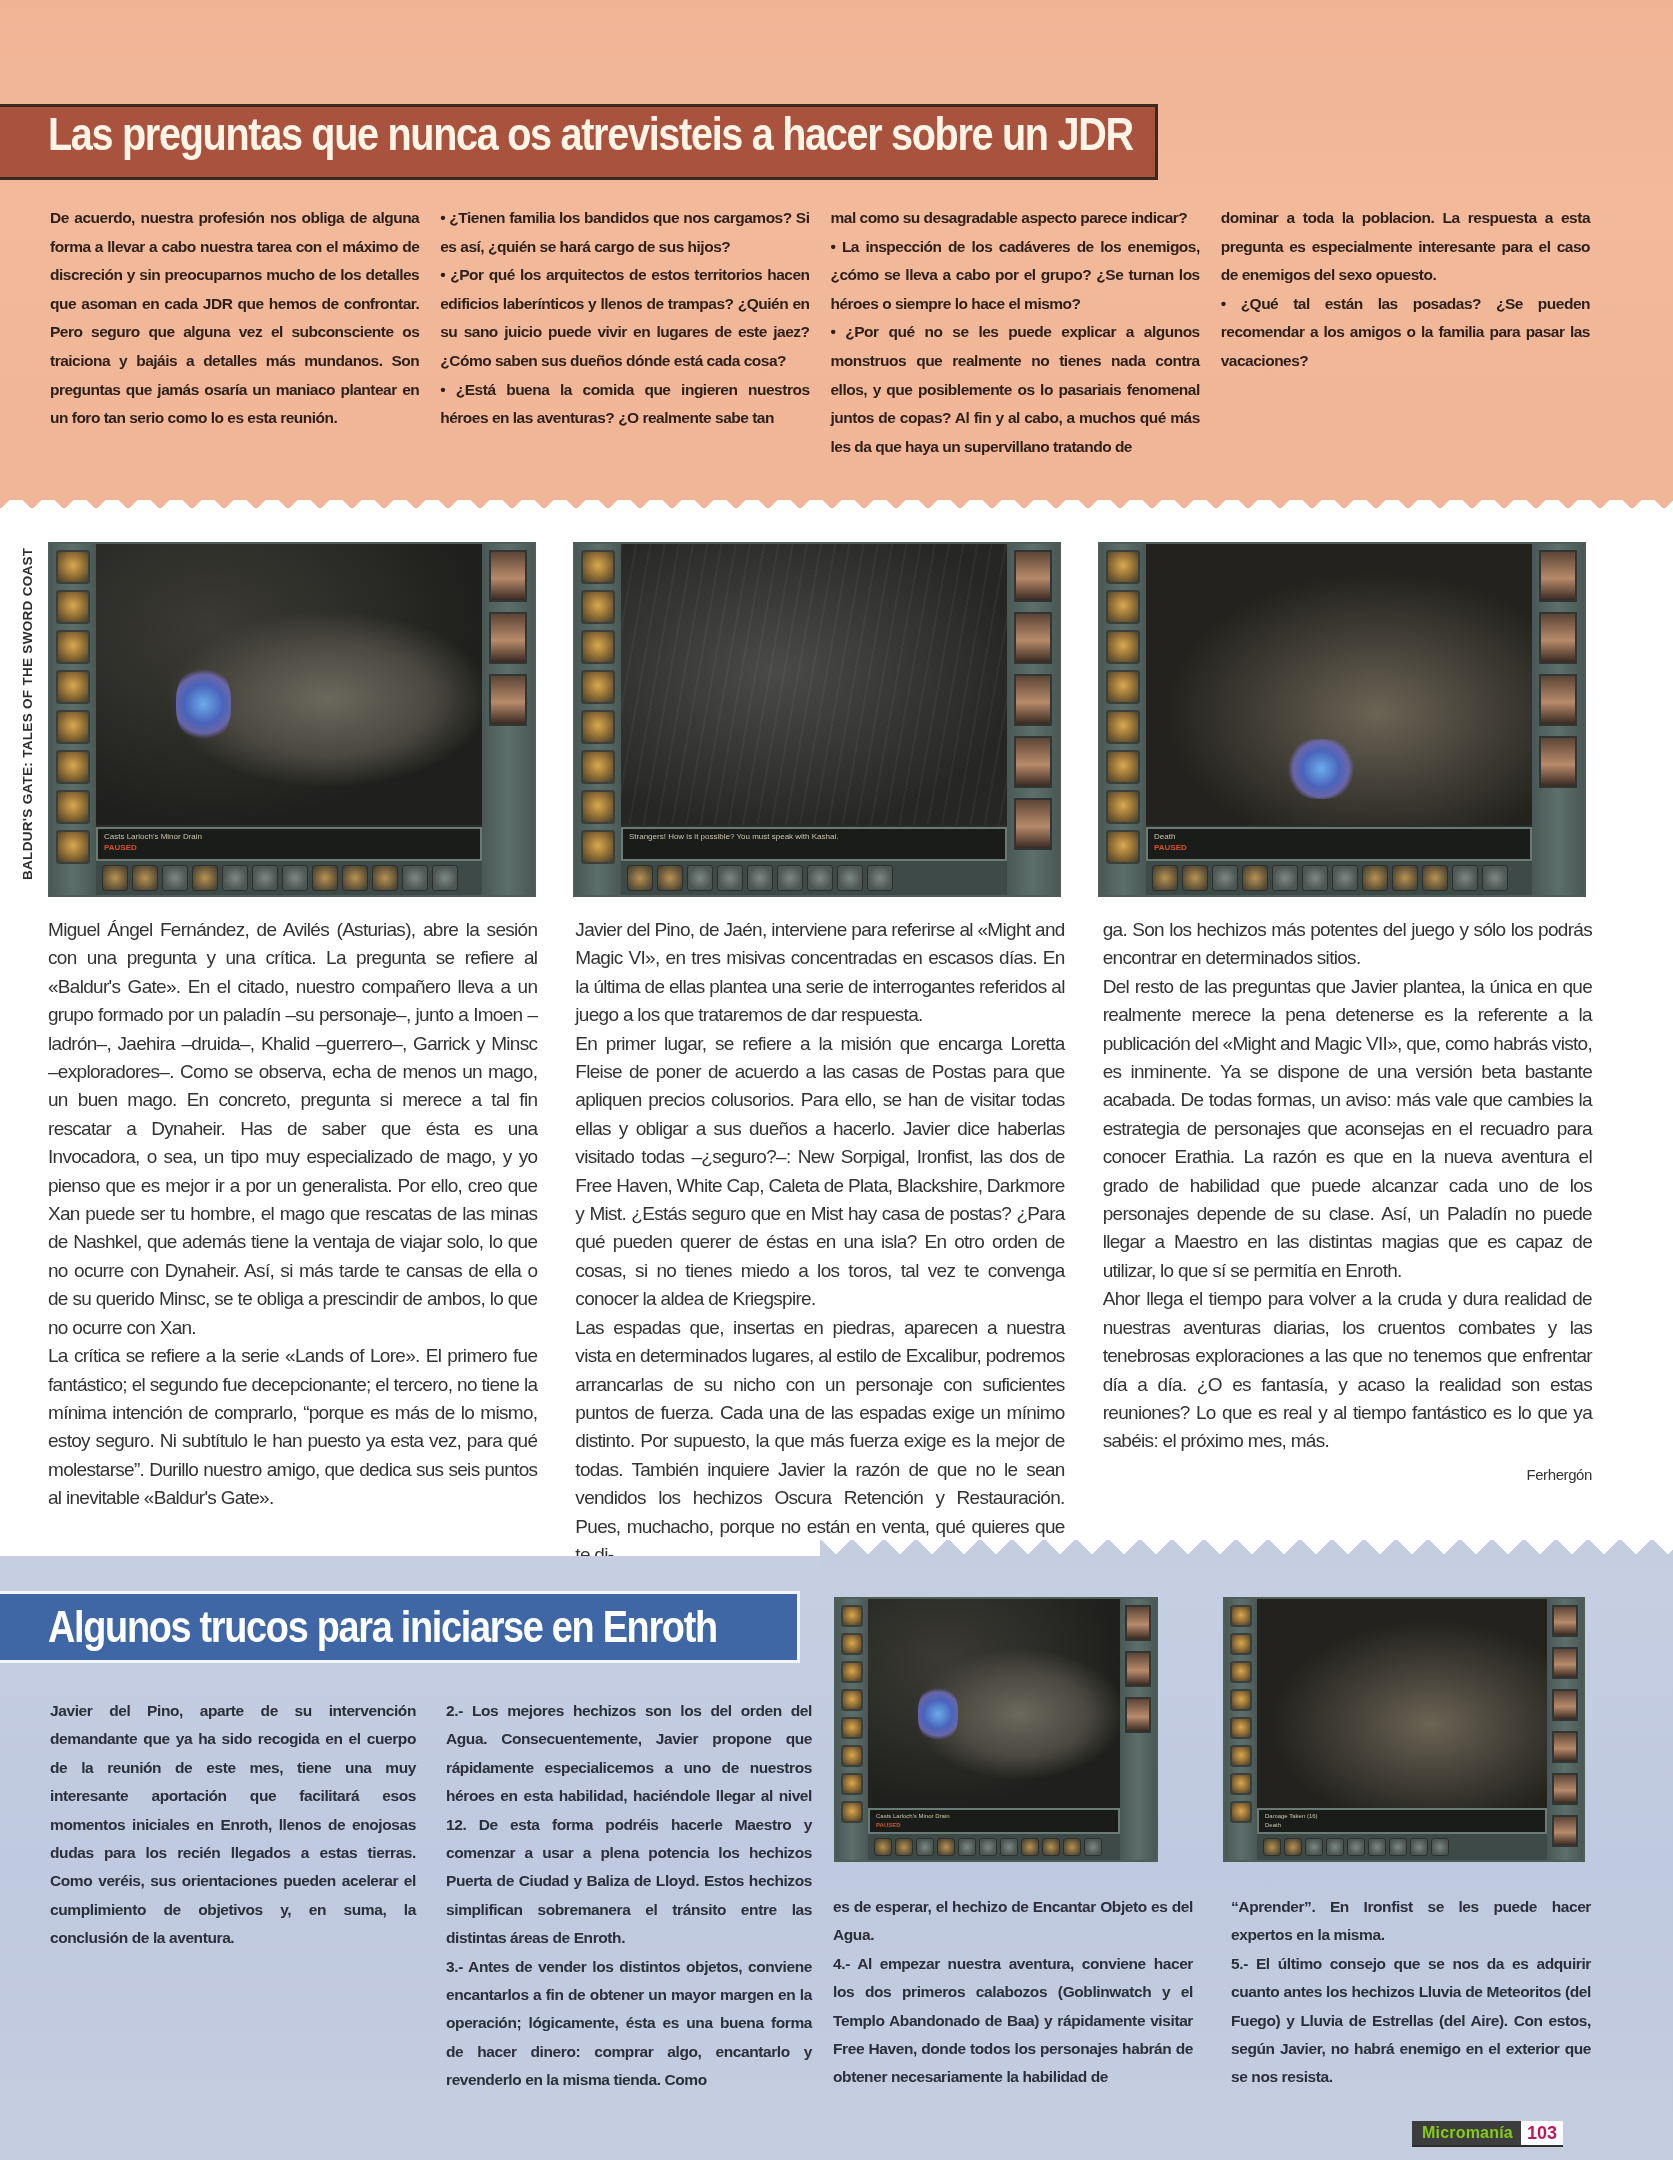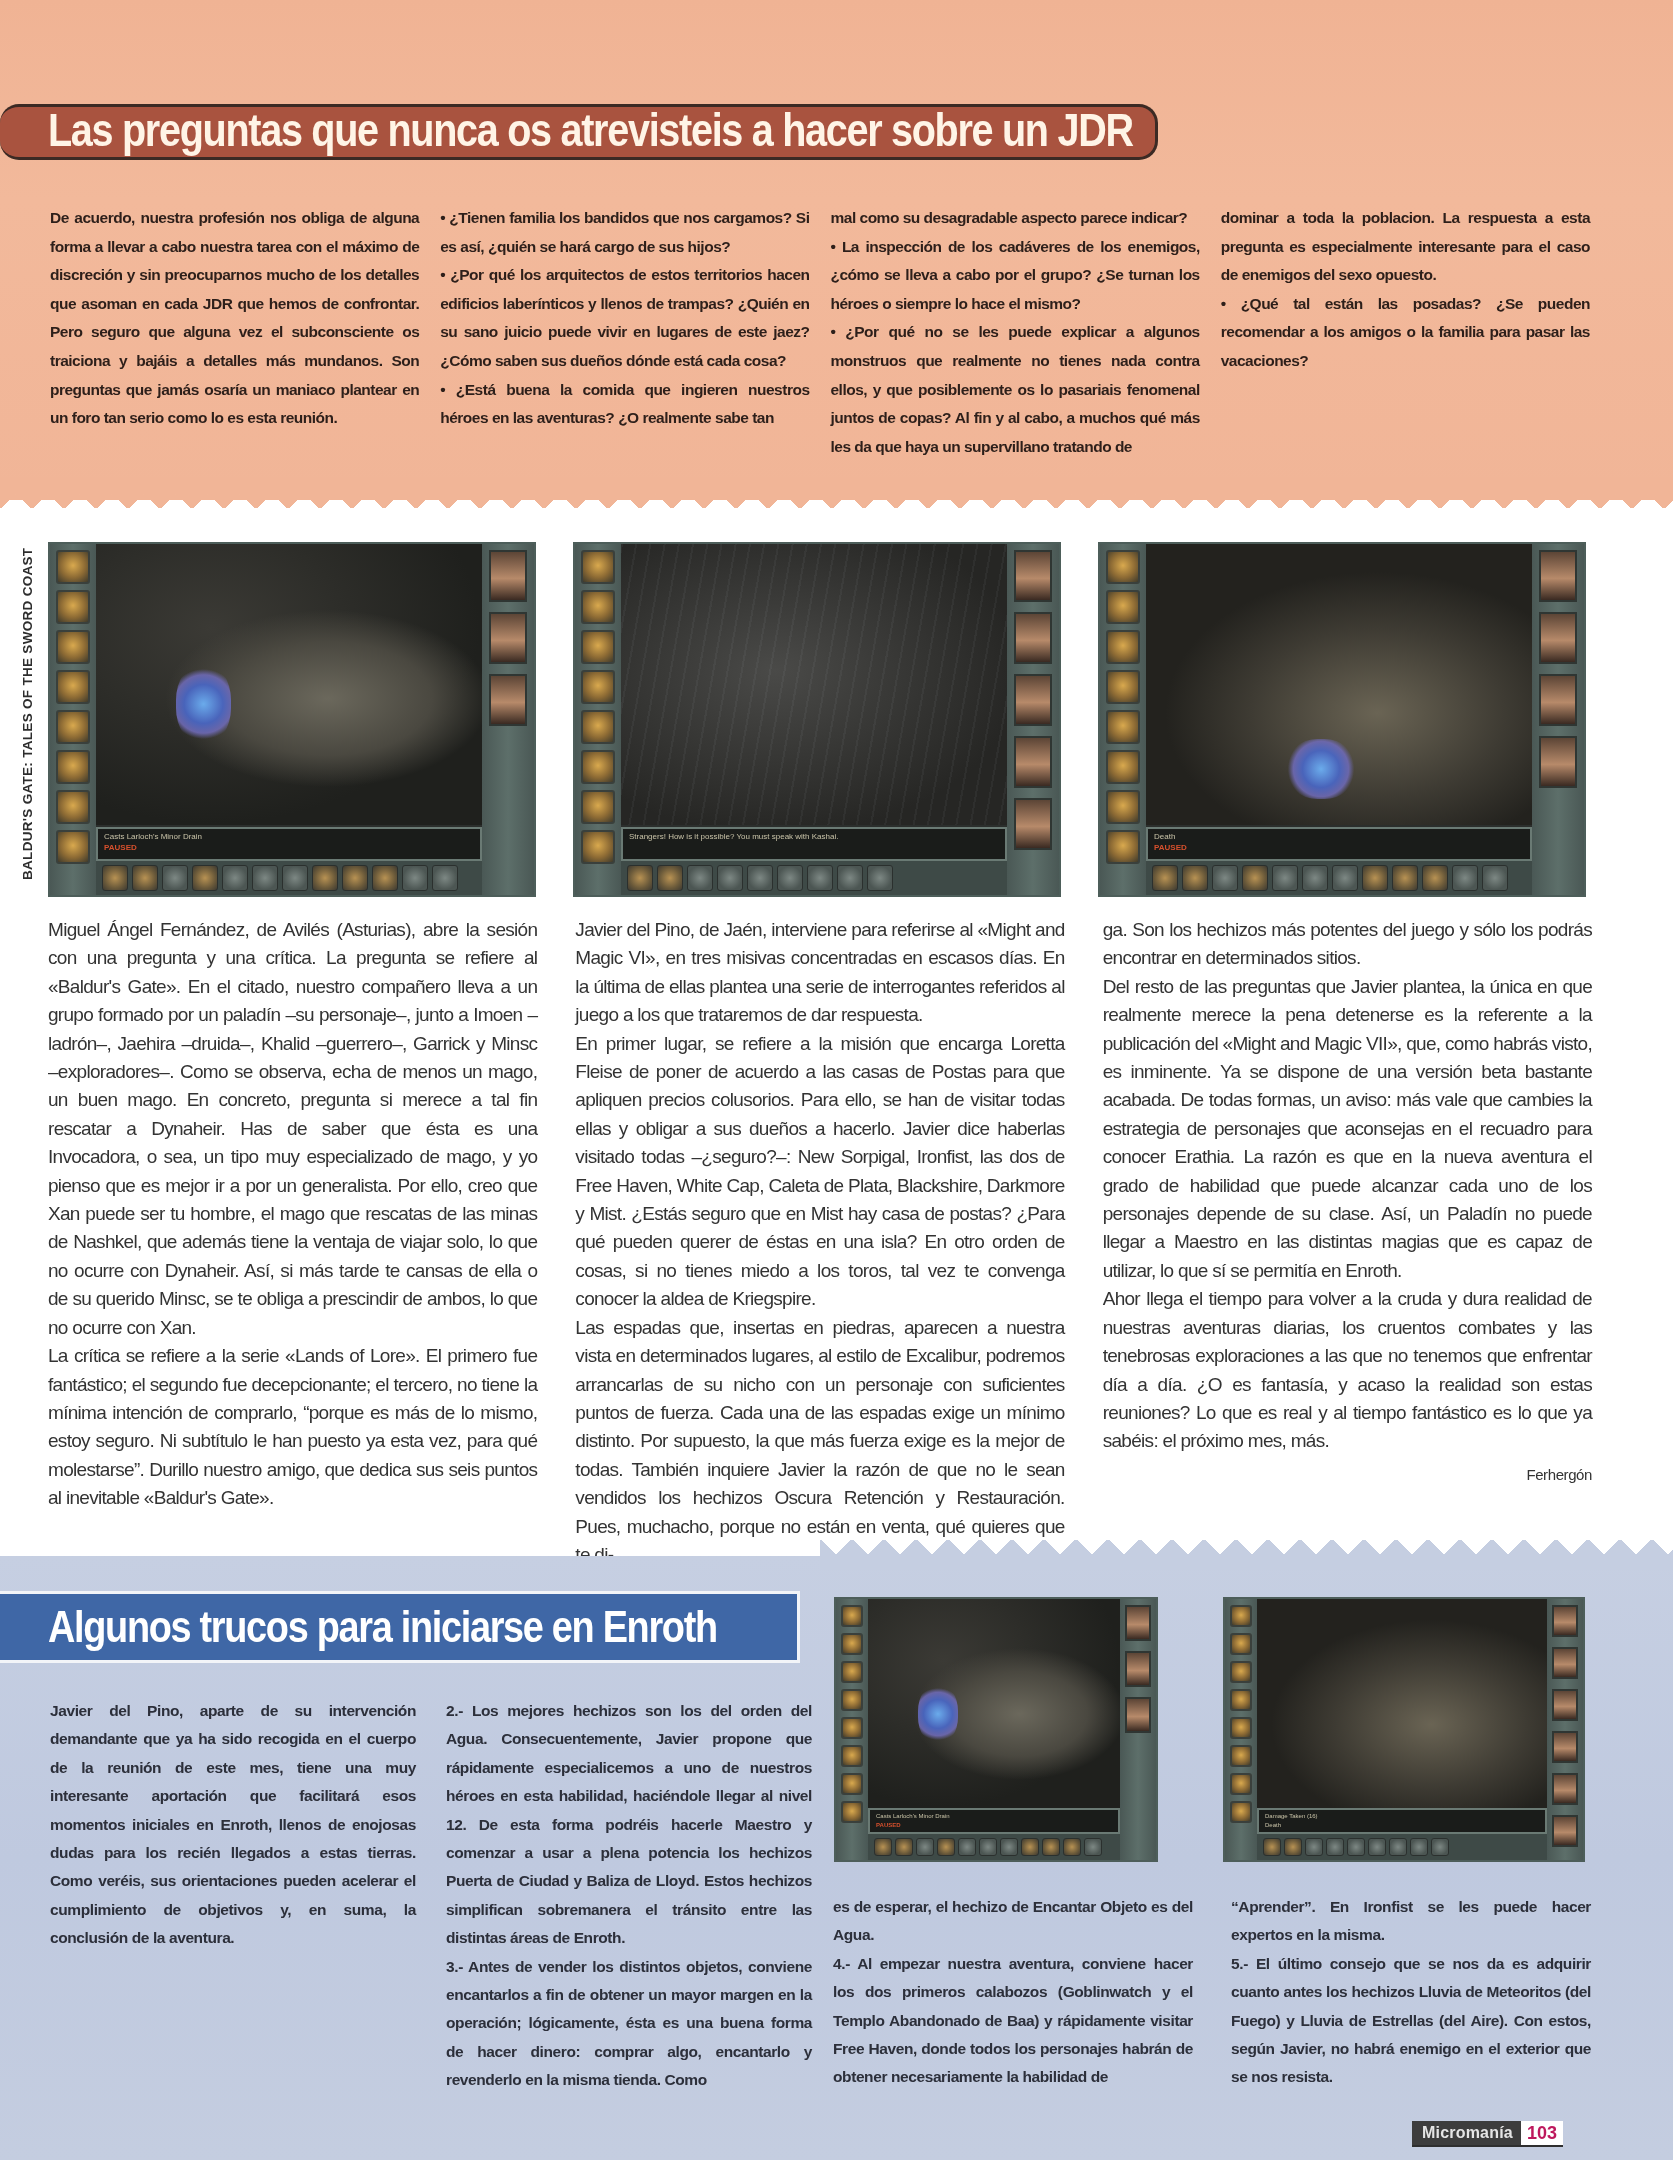--- a/index.html
+++ b/index.html
@@ -11,24 +11,24 @@
     position: absolute; left: 0; top: 0; width: 1673px; height: 500px;
     background: linear-gradient(180deg, #f0b394 0%, #f2b99b 40%, #f1b597 100%);
   }
   .zigzag-bottom {
     position: absolute; left: 0; top: 478px; width: 1673px; height: 30px;
     background:
       linear-gradient(135deg, #f1b597 50%, transparent 50%) 0 0 / 32px 30px repeat-x,
       linear-gradient(225deg, #f1b597 50%, transparent 50%) 0 0 / 32px 30px repeat-x;
   }
   .title-bar-top {
-    position: absolute; left: 0; top: 104px; width: 1158px; height: 56px;
+    position: absolute; left: 0; top: 104px; width: 1158px; height: 76px;
     background: #a9533f;
     border-top: 3px solid #3b2a24; border-bottom: 3px solid #3b2a24; border-right: 3px solid #3b2a24;
-    display: flex; align-items: flex-end; padding-left: 48px; border-radius: 19px;
+    display: flex; align-items: flex-start; padding-left: 48px;
   }
   .title-bar-top h1 {
     font-family: "Liberation Sans", sans-serif; font-weight: bold; font-size: 46px;
     color: #fff4e6; letter-spacing: -1.5px; transform: scaleX(0.86); transform-origin: left center;
     white-space: nowrap;
   }
   .top-cols {
     position: absolute; left: 50px; top: 204px; width: 1540px; height: 270px;
     display: grid; grid-template-columns: repeat(4, 1fr); column-gap: 21px;
   }
@@ -153,21 +153,21 @@
     font-size: 15.5px; line-height: 28.4px; color: #2c2f3a; text-align: justify;
     letter-spacing: -0.4px;
   }
   .bottom-cols-left p.gap { margin-top: 28px; }
 
   .mag-footer {
     position: absolute; left: 1412px; top: 2121px; height: 26px; display: flex;
     border-bottom: 2px solid #2e2e2e;
   }
   .mag-footer .brand {
-    background: #3d3d3d; color: #e5e5e5; font-family: "Liberation Sans", sans-serif; font-weight: bold;
+    background: #3d3d3d; color: #84cc16; font-family: "Liberation Sans", sans-serif; font-weight: bold;
     font-size: 16px; padding: 3px 8px 0 10px; letter-spacing: 0.2px;
   }
   .mag-footer .page {
     background: #ffffff; color: #be185d; font-family: "Liberation Sans", sans-serif; font-weight: bold;
     font-size: 18px; padding: 2px 6px 0 6px;
   }
 </style>
 </head>
 <body>
 

